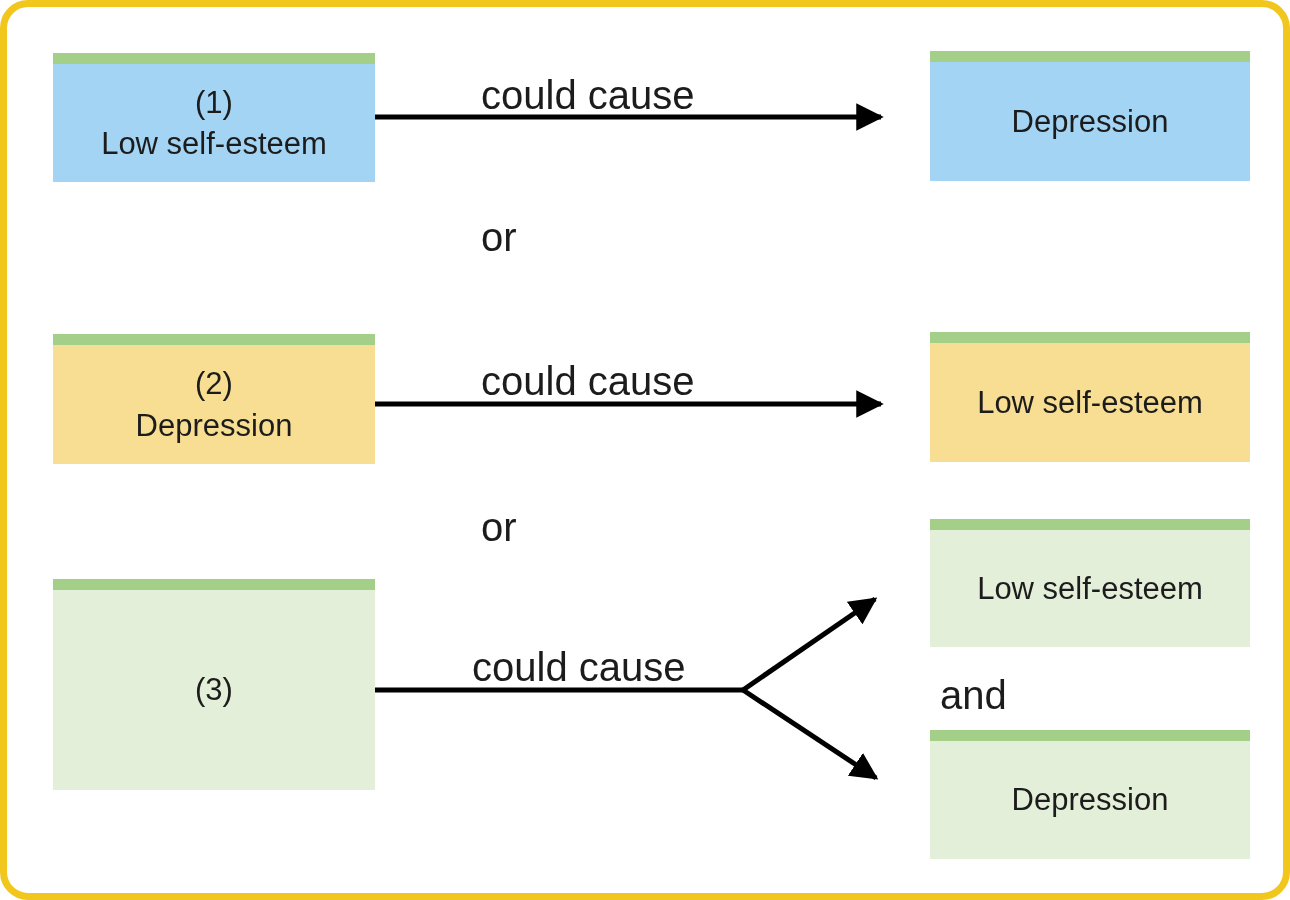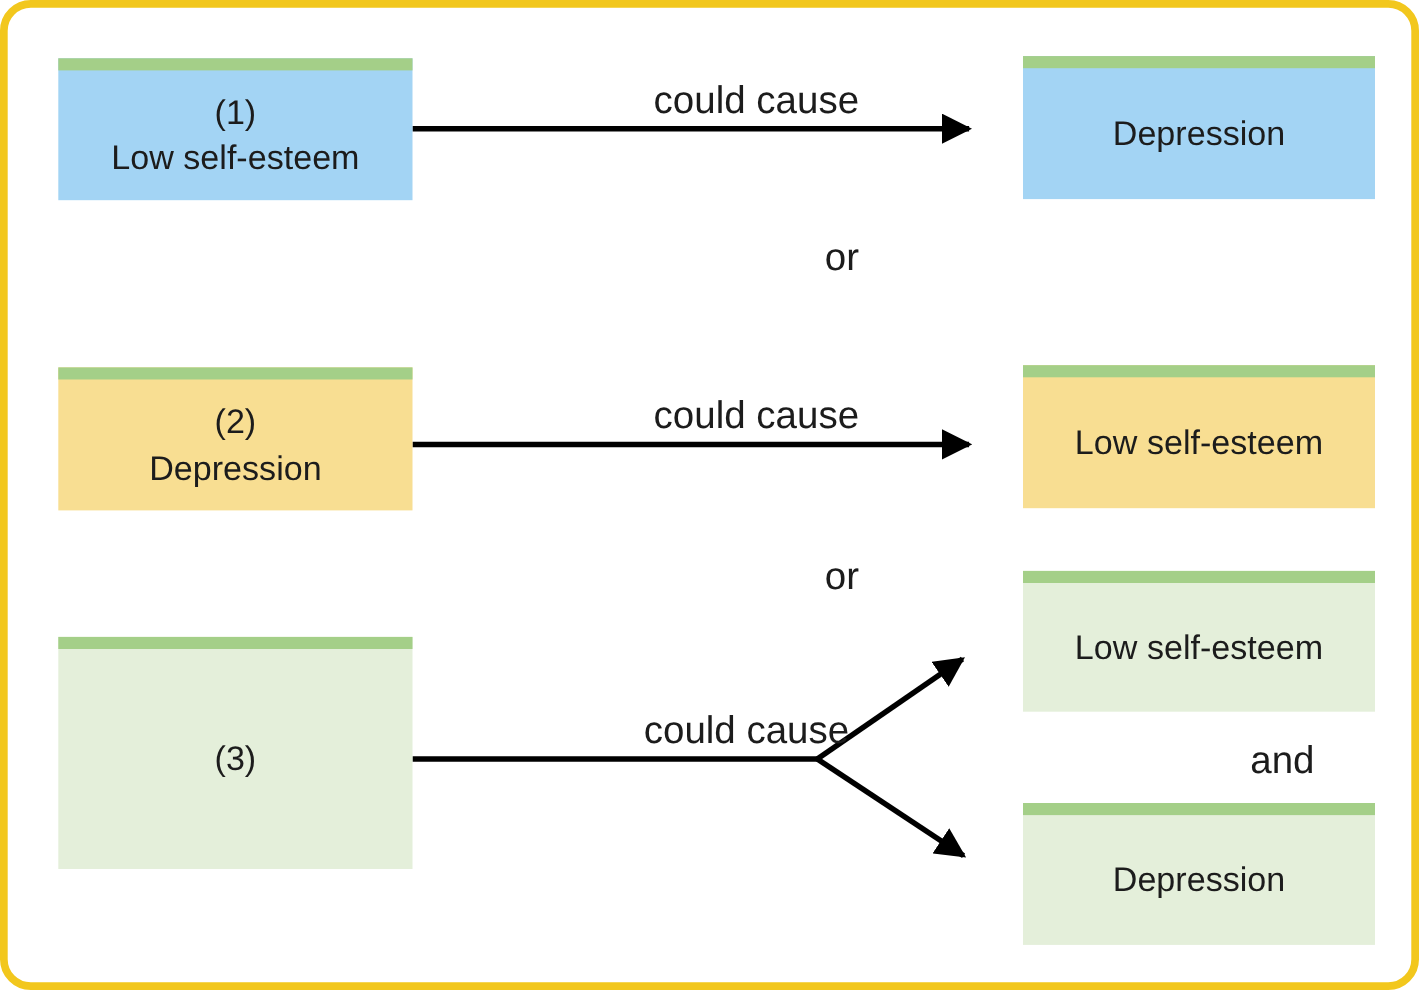--- a/index.html
+++ b/index.html
@@ -43,22 +43,22 @@
     font-size: 31px;
     line-height: 1.33;
     padding: 4px 14px;
   }
   .box.blue   { background: var(--blue, #a3d4f4); }
   .box.yellow { background: var(--yellow, #f8de92); }
   .box.green  { background: var(--green-light, #e4efda); }
   .flow-label, .sep-label {
     position: absolute;
     width: 300px;
-    text-align: right;
-    font-size: 35px;
+    text-align: left;
+    font-size: 40px;
     line-height: 1.2;
   }
 </style>
 </head>
 <body>
 
 <div class="canvas">
 
   <svg class="arrow-layer" viewBox="0 0 1290 900" xmlns="http://www.w3.org/2000/svg">
     <defs>
@@ -93,18 +93,18 @@
   </div>
   <div class="sep-label" style="left:474px; top:496px;">or</div>
 
   <div class="box green" style="left:46px; top:572px; width:322px; height:211px;">
     <div>(3)</div>
   </div>
   <div class="flow-label" style="left:465px; top:636px;">could cause</div>
   <div class="box green" style="left:923px; top:512px; width:320px; height:128px;">
     <div>Low self-esteem</div>
   </div>
-  <div class="sep-label" style="left:888px; top:664px;">and</div>
+  <div class="sep-label" style="left:933px; top:664px;">and</div>
   <div class="box green" style="left:923px; top:723px; width:320px; height:129px;">
     <div>Depression</div>
   </div>
 
 </div>
 
 </body></html>

